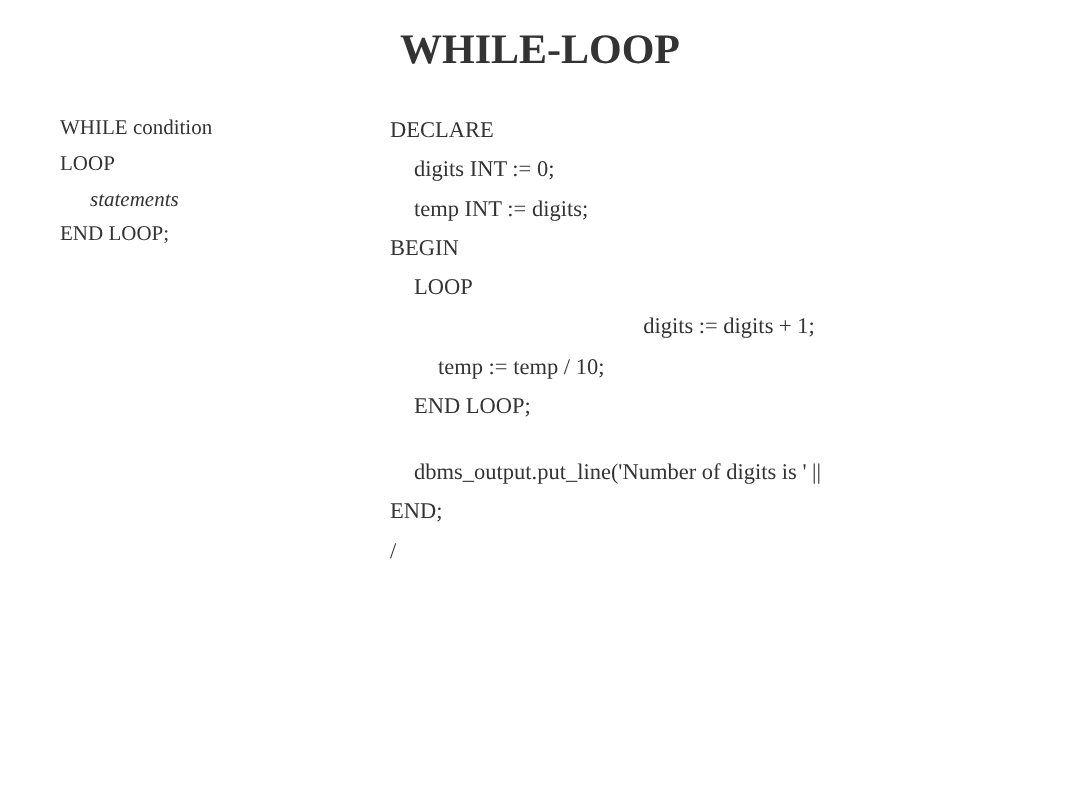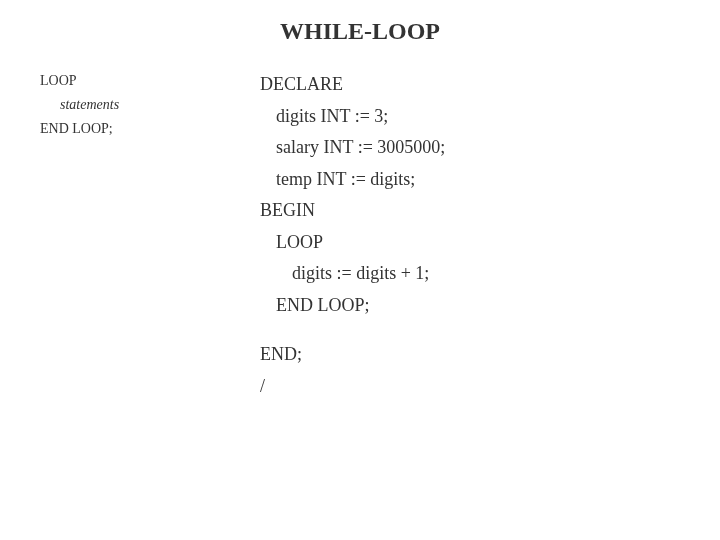--- a/index.html
+++ b/index.html
@@ -11,21 +11,21 @@
     body {
       width: 720px;
       height: 540px;
       background: #ffffff;
       font-family: Georgia, 'Times New Roman', serif;
       overflow: hidden;
     }
 
     .page-title {
       text-align: center;
-      font-size: 24px;
+      font-size: 28px;
       font-weight: bold;
       color: #333333;
       padding-top: 18px;
       padding-bottom: 24px;
       font-family: Georgia, serif;
     }
 
     .content-area {
       display: flex;
       flex-direction: row;
@@ -50,49 +50,51 @@
       font-style: italic;
     }
 
     .left-panel .syntax-block .indented {
       padding-left: 20px;
     }
 
     .right-panel {
       flex: 1;
       font-family: Georgia, serif;
-      font-size: 18px;
+      font-size: 15px;
       color: #333333;
       line-height: 1.75;
     }
 
     .spacer {
       height: 18px;
     }
   </style>
 </head>
 <body>
 
 <div class="page-title">WHILE-LOOP</div>
 
 <div class="content-area">
   <div class="left-panel">
     <div class="syntax-block">
+      <div>WHILE condition</div>
       <div>LOOP</div>
       <div class="indented italic">statements</div>
       <div>END LOOP;</div>
     </div>
   </div>
 
   <div class="right-panel">
     <div>DECLARE</div>
-    <div style="padding-left:16px;">digits INT := 3;</div>
-    <div style="padding-left:16px;">salary INT := 3005000;</div>
+    <div style="padding-left:16px;">digits INT := 0;</div>
     <div style="padding-left:16px;">temp INT := digits;</div>
     <div>BEGIN</div>
     <div style="padding-left:16px;">LOOP</div>
-    <div style="padding-left:32px;">digits := digits + 1;</div>
+    <div style="padding-left:32px;text-align:center;">digits := digits + 1;</div>
+    <div style="padding-left:32px;">temp := temp / 10;</div>
     <div style="padding-left:16px;">END LOOP;</div>
     <div class="spacer"></div>
+    <div style="padding-left:16px;">dbms_output.put_line('Number of digits is ' ||</div>
     <div>END;</div>
     <div>/</div>
   </div>
 </div>
 
 </body></html>

